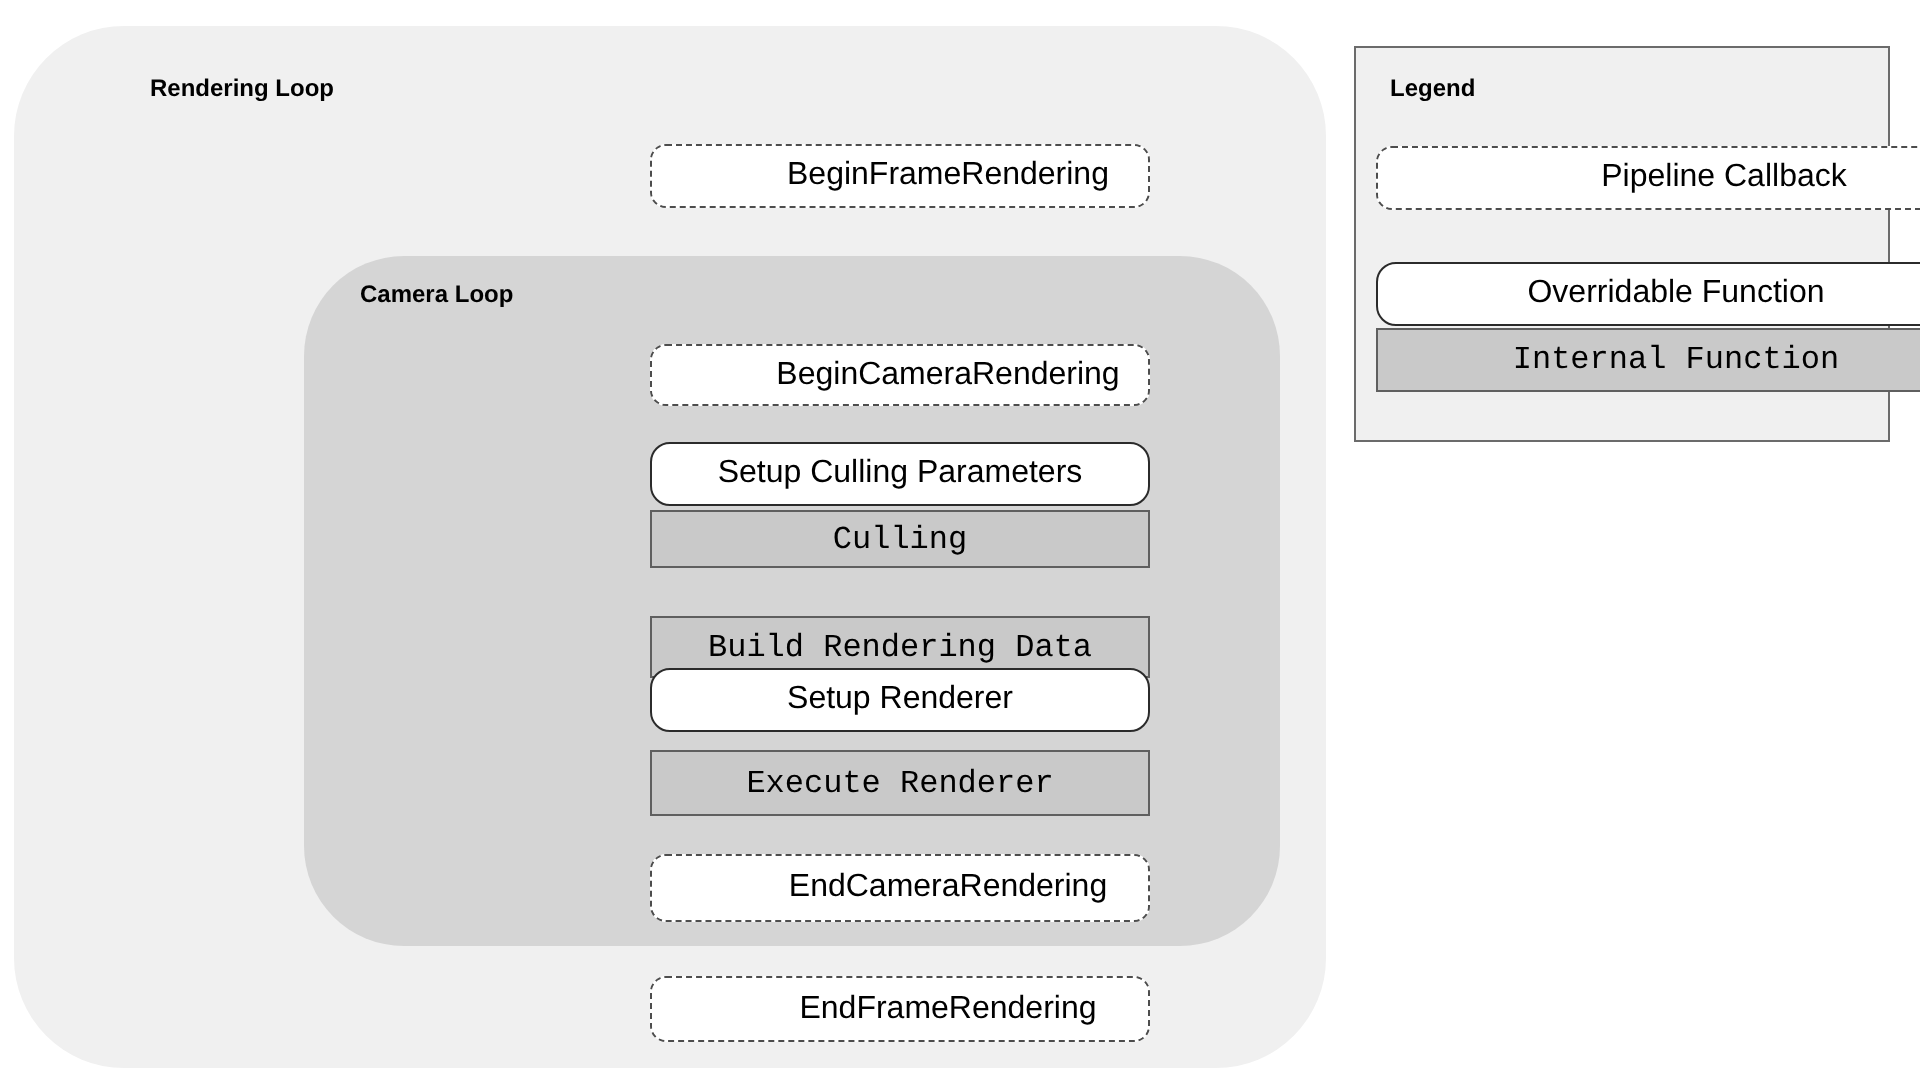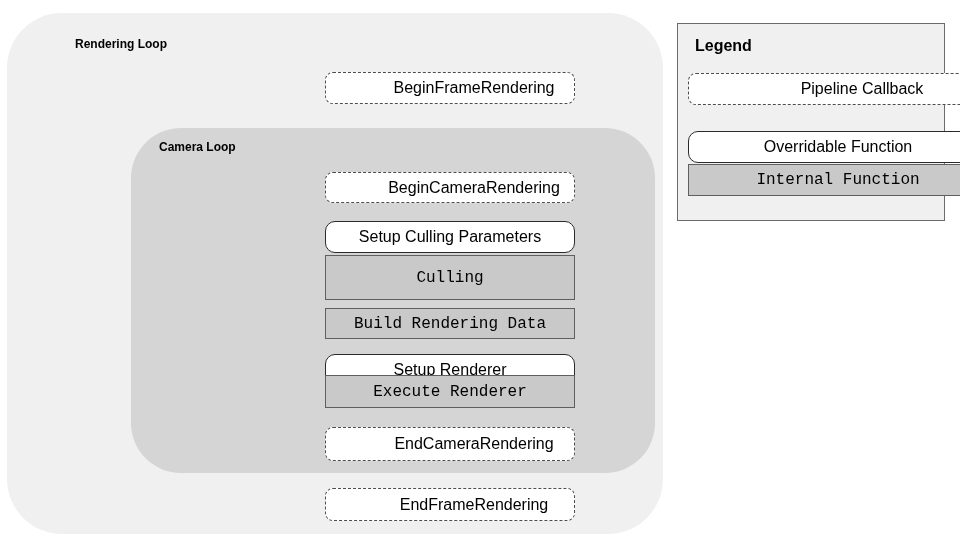--- a/index.html
+++ b/index.html
@@ -18,25 +18,24 @@
   
   .outer-loop {
     position: absolute;
     left: 7px; top: 13px;
     width: 656px; height: 521px;
     background: var(--outer-loop-bg, #f0f0f0);
     border-radius: 55px;
   }
   .camera-loop {
     position: absolute;
-    left: 131px; top: 128px;
+    left: 152px; top: 128px;
     width: 488px; height: 345px;
     background: var(--camera-loop-bg, #d5d5d5);
     border-radius: 50px;
-    padding-left: 36px;
   }
   .loop-label {
     position: absolute;
     font-size: 12px;
     font-weight: bold;
     color: var(--text, #000);
     white-space: nowrap;
   }
   .outer-label { left: 68px; top: 24px; }
   .camera-label { left: 28px; top: 12px; }
@@ -67,40 +66,40 @@
   }
   .type-internal-function {
     border: 1.5px solid #5f5f5f;
     border-radius: 0;
     background: var(--internal-function-fill, #c9c9c9);
     font-family: Liberation Mono, monospace;
   }
   .n-begin-frame   { top: 72px;  }
   .n-begin-camera  { top: 172px; height: 31px; }
   .n-setup-culling { top: 221px; text-align: right; }
-  .n-culling       { top: 255px; height: 45px; }
+  .n-culling       { top: 255px; height: 29px; }
   .n-build-data    { top: 308px; height: 31px; }
-  .n-setup-rend    { top: 354px; border-radius: 10px; }
+  .n-setup-rend    { top: 334px; border-radius: 10px; }
   .n-exec-rend     { top: 375px; height: 33px; }
   .n-end-camera    { top: 427px; height: 34px; }
   .n-end-frame     { top: 488px; height: 33px; }
 
   
   .legend {
     position: absolute;
     left: 677px; top: 23px;
     width: 268px; height: 198px;
     box-sizing: border-box;
     background: var(--outer-loop-bg, #f0f0f0);
     border: 1.5px solid #6b6b6b;
   }
   .legend-title {
     position: absolute;
     left: 17px; top: 13px;
-    font-size: 16px;
+    font-size: 12px;
     font-weight: bold;
     color: var(--text, #000);
   }
   .legend .node {
     left: 10px;
     width: 300px;
   }
   .l-pipeline    { top: 49px;  }
   .l-overridable { top: 94px; margin-top: 13px;  }
   .l-internal    { top: 140px; }

